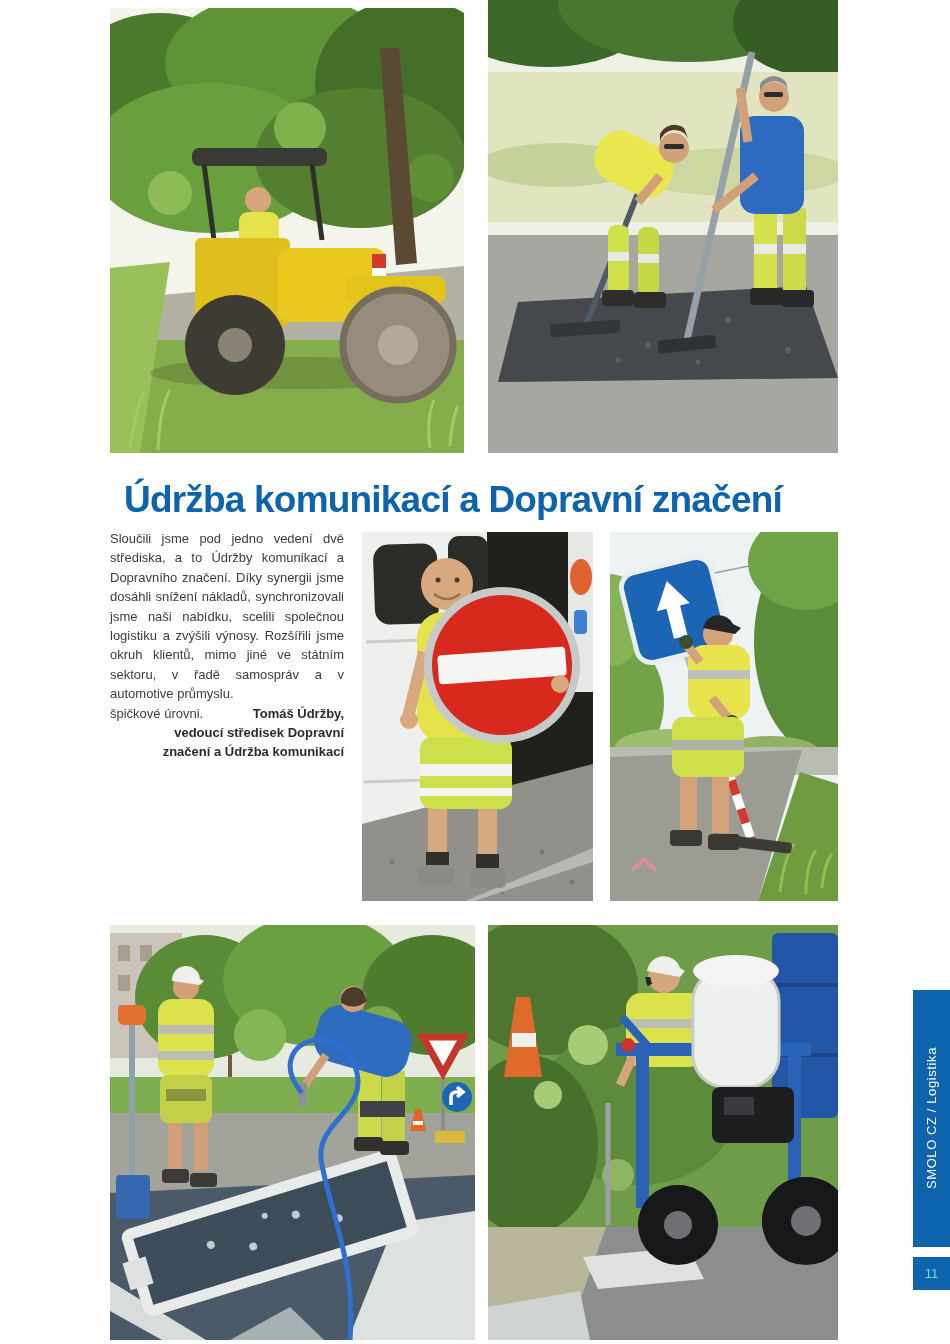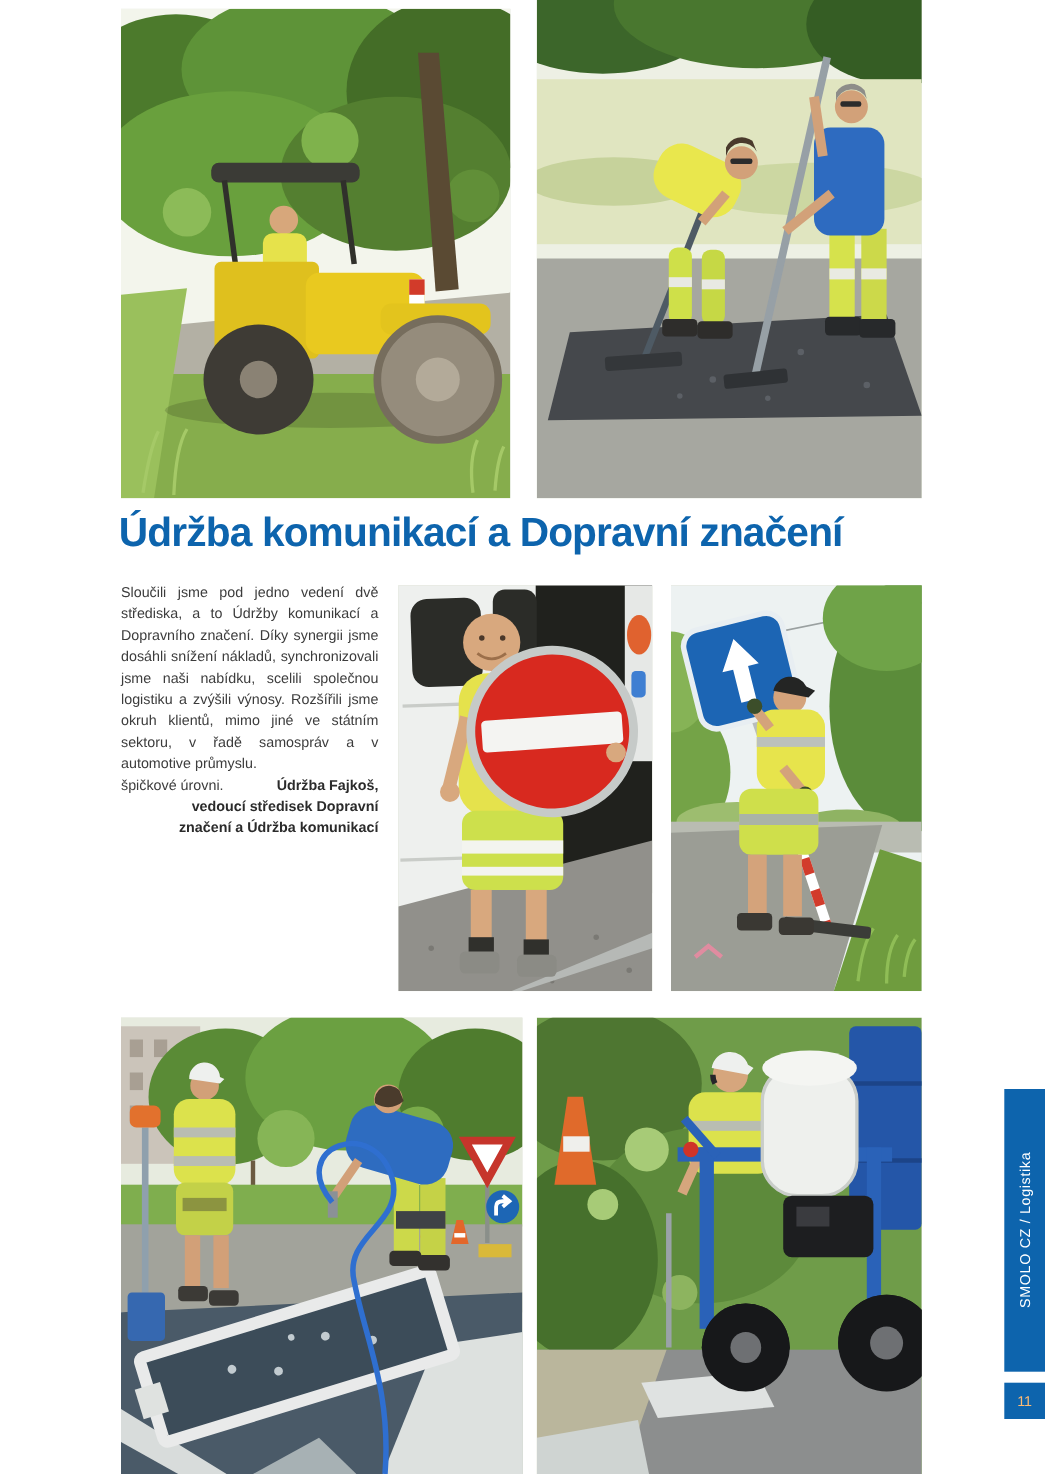--- a/index.html
+++ b/index.html
@@ -1,34 +1,34 @@
 <!DOCTYPE html>
 <html><head>
 <meta charset="utf-8">
 <style>
   html,body{margin:0;padding:0;background:#ffffff;}
   .page{position:relative;width:950px;height:1344px;background:#fff;overflow:hidden;
         font-family:"Liberation Sans",sans-serif;}
   .photo{position:absolute;overflow:hidden;background:#dfe3d8;}
   .photo svg{display:block;width:100%;height:100%;}
-  .heading{position:absolute;left:108px;top:462px;margin:0;width:780px;
+  .heading{position:absolute;left:108px;top:462px;margin:16px;width:780px;
            font-size:37px;line-height:44px;font-weight:bold;color:#0d64ad;letter-spacing:-0.8px;}
   .bodycol{position:absolute;left:110px;top:529px;width:234px;
            font-size:13px;line-height:19.4px;color:#3c3c3c;text-align:justify;}
   .bodycol p{margin:0;}
   .para2{text-indent:17px;}
   .sigline{display:flex;justify-content:space-between;align-items:flex-start;}
   .sig-b{font-weight:bold;color:#2b2b2b;}
   .sigrest{text-align:right;font-weight:bold;color:#2b2b2b;}
   .side-tab{position:absolute;left:913px;top:990px;width:37px;height:257px;background:#0d64ad;
             display:flex;align-items:center;justify-content:center;}
   .side-tab span{writing-mode:vertical-rl;transform:rotate(180deg);color:#ffffff;
                  font-size:13px;letter-spacing:0.6px;white-space:nowrap;}
   .page-num{position:absolute;left:913px;top:1257px;width:37px;height:33px;background:#0d64ad;
-            color:#fdba74;display:flex;align-items:center;justify-content:center;font-size:13px;}
+            color:#5eead4;display:flex;align-items:center;justify-content:center;font-size:13px;}
 </style>
 </head>
 <body>
 
 <div class="page">
 
   <figure class="photo" style="left:110px;top:8px;width:354px;height:445px;margin:0">
     <svg viewBox="0 0 354 445">
       <rect width="354" height="445" fill="#f3f5ec"></rect>
       <g>
@@ -127,21 +127,21 @@
       </g>
     </svg>
   </figure>
 
   <h1 class="heading">Údržba komunikací a Dopravní značení</h1>
 
   <div class="bodycol">
     <p>Sloučili jsme pod jedno vedení dvě střediska, a to Údržby komunikací a Dopravního značení. Díky synergii jsme dosáhli snížení nákladů, synchronizovali jsme naši nabídku, scelili společnou logistiku a zvýšili výnosy. Rozšířili jsme okruh klientů, mimo jiné ve státním sektoru, v řadě samospráv a v automotive průmyslu.</p>
     <div class="sigline">
       <span>špičkové úrovni.</span>
-      <span class="sig-b">Údržba Fajkoš,</span>
+      <span class="sig-b">Tomáš Údržby,</span>
     </div>
     <div class="sigrest">vedoucí středisek Dopravní</div>
     <div class="sigrest">značení a Údržba komunikací</div>
   </div>
 
   <figure class="photo" style="left:362px;top:532px;width:231px;height:369px;margin:0">
     <svg viewBox="0 0 231 369">
       <rect width="231" height="369" fill="#eef0ee"></rect>
       <g>
         <rect x="125" width="106" height="280" fill="#20211d"></rect>

